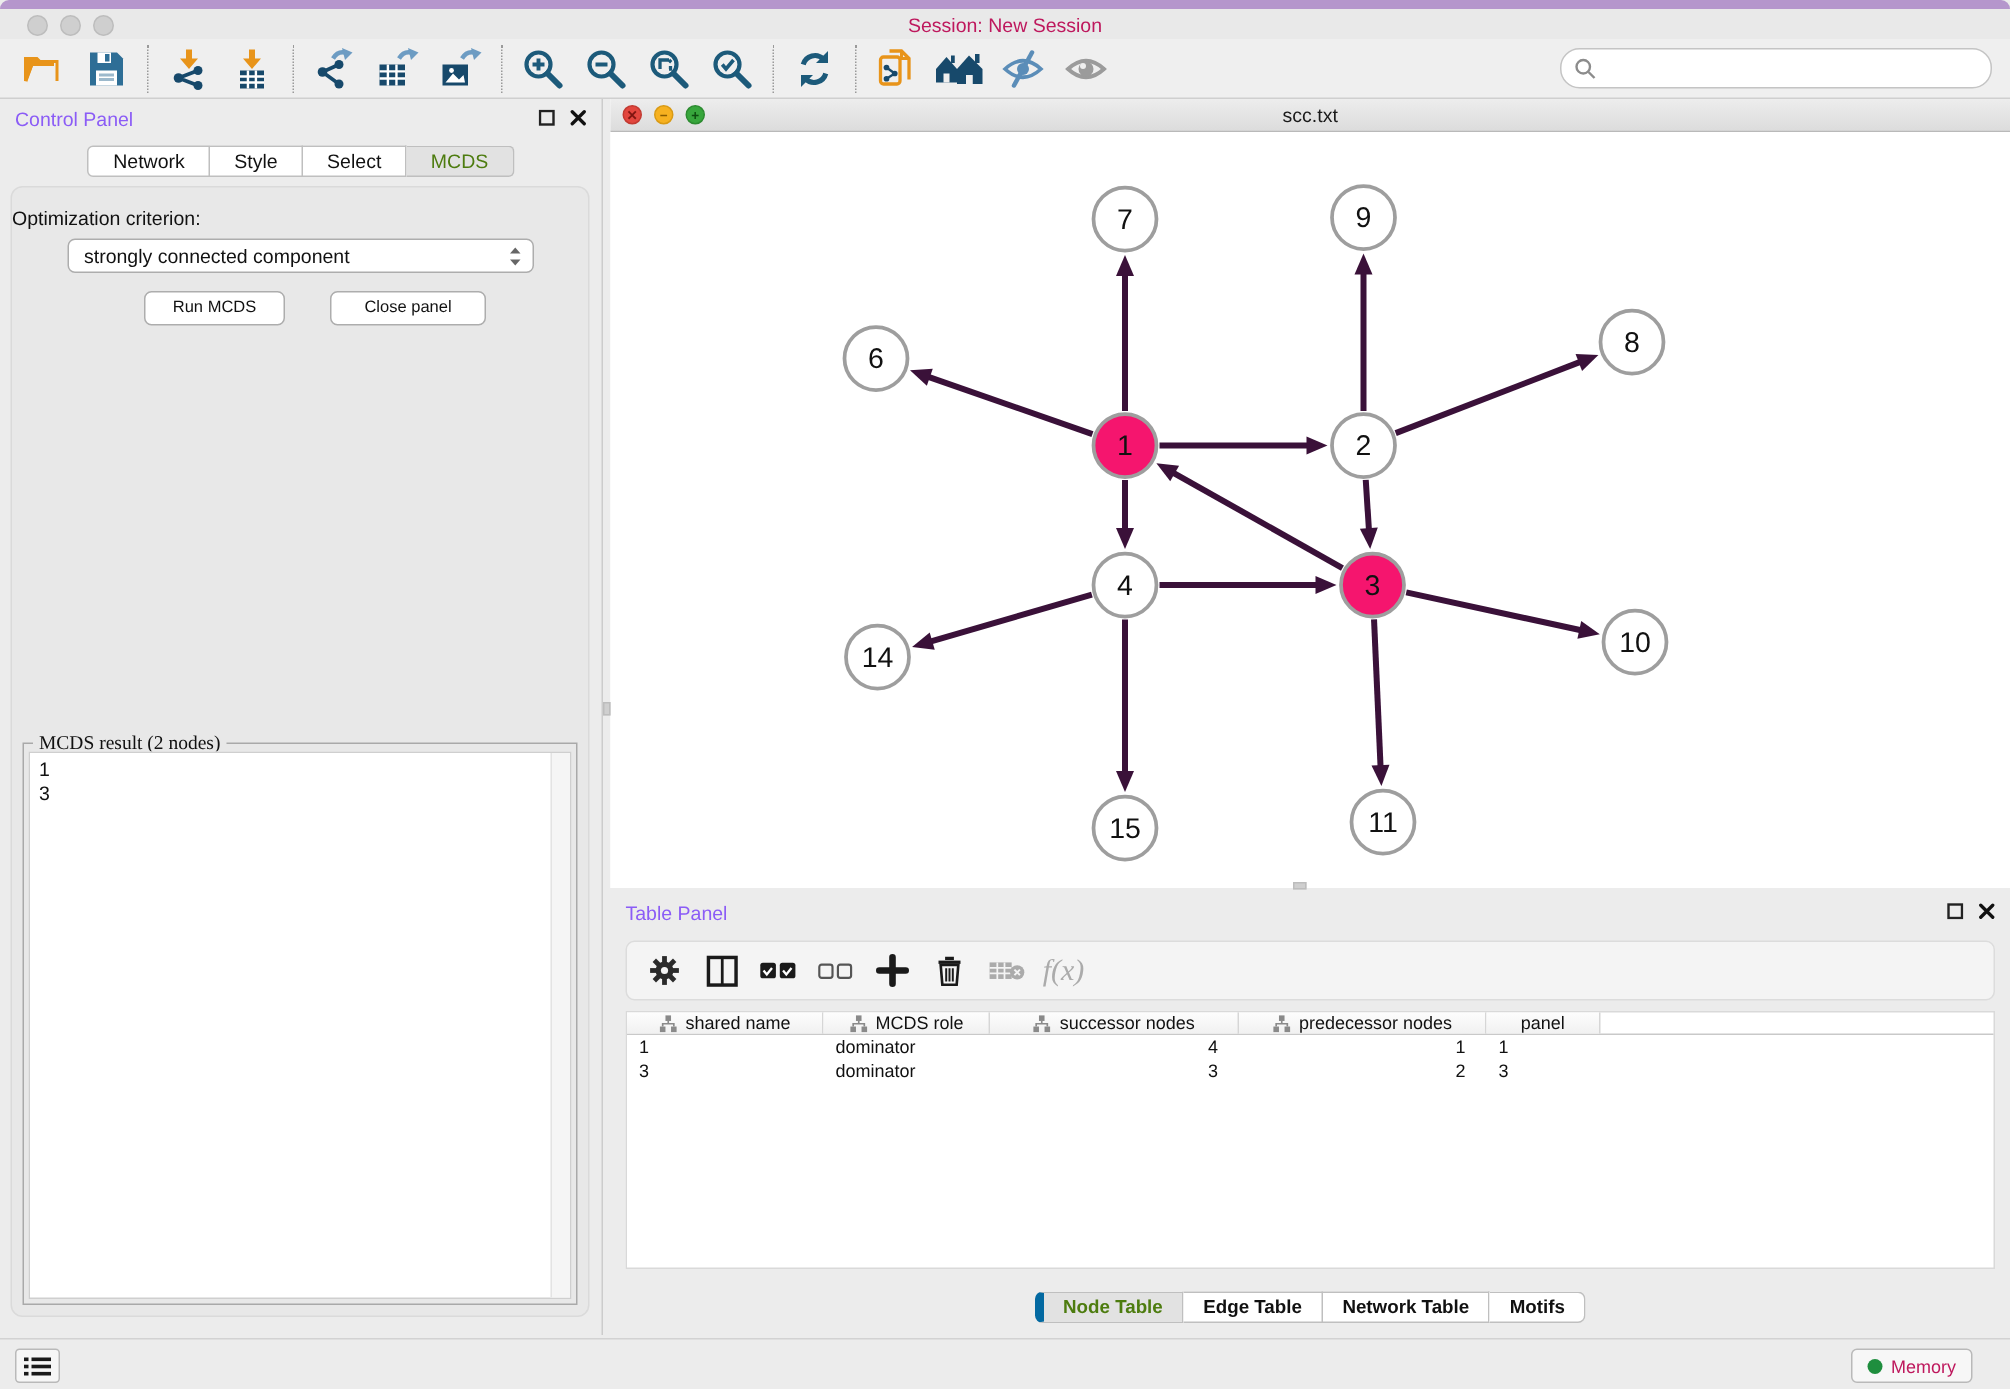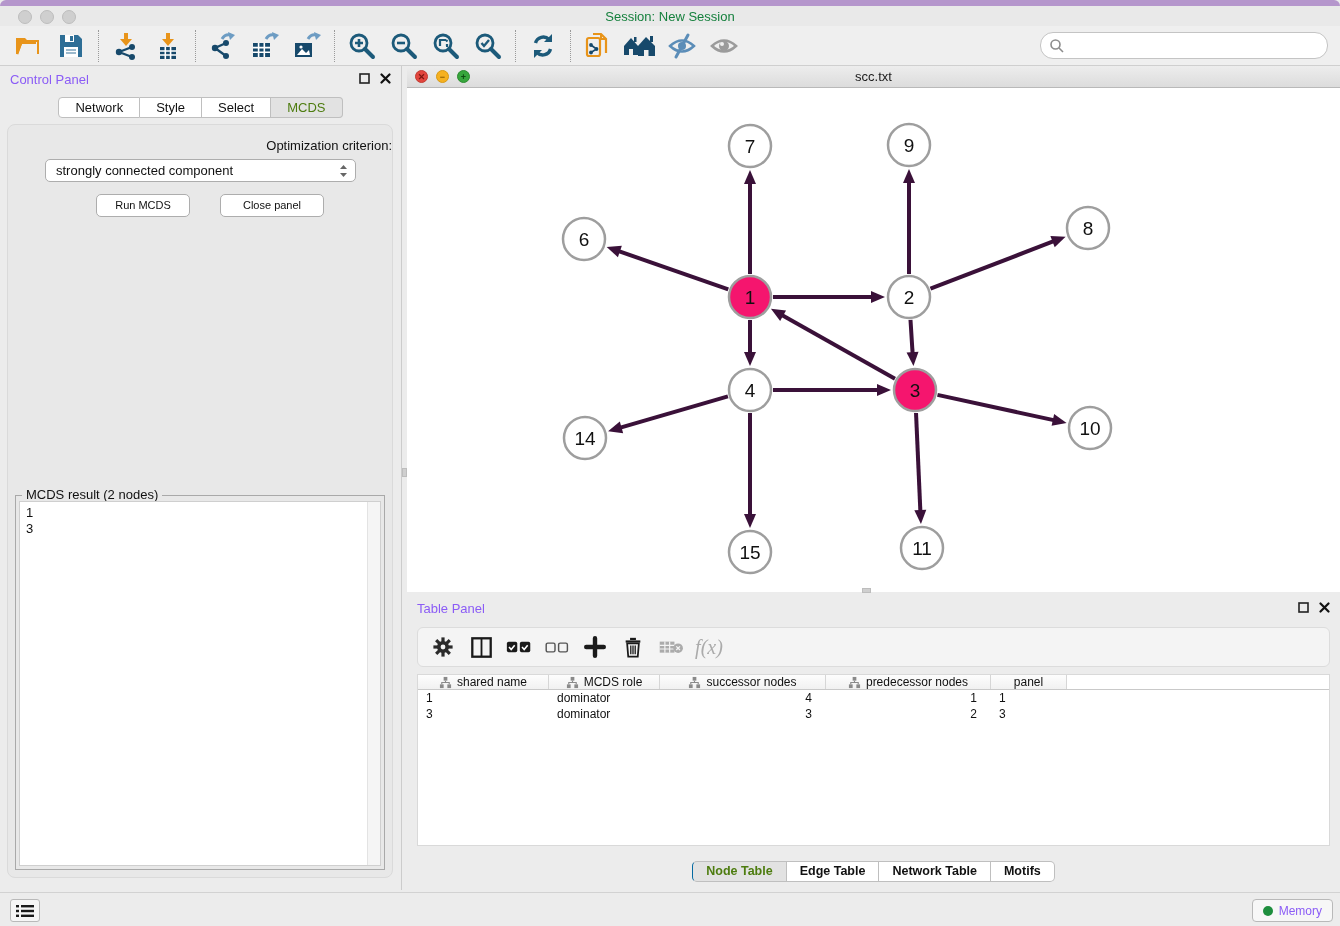--- a/index.html
+++ b/index.html
@@ -2,47 +2,47 @@
 <html><head>
 <meta charset="utf-8">
 <style>
   * { margin:0; padding:0; box-sizing:border-box; }
   html,body { width:1340px; height:926px; }
   body { font-family:"Liberation Sans", sans-serif; background:#ECECEC; position:relative; overflow:hidden; }
 
   
   #purple-strip { position:absolute; left:0; top:0; width:1340px; height:6px; background:#B596CC; border-radius:9px 9px 0 0; }
   #titlebar { position:absolute; left:0; top:6px; width:1340px; height:20px; background:#E9E9E9; }
-  #titlebar .title { position:absolute; left:0; right:0; top:3px; text-align:center; font-size:13px; color:#15803d; }
+  #titlebar .title { position:absolute; left:0; right:0; top:3px; text-align:center; font-size:13px; color:#be185d; }
   .tl { position:absolute; top:4px; width:14px; height:14px; border-radius:50%; background:#CFCFCF; border:1px solid #BDBDBD; }
 
   
   #toolbar { position:absolute; left:0; top:26px; width:1340px; height:40px; background:#EFEFEF; border-bottom:1px solid #CFCFCF; display:flex; align-items:center; padding-left:8px; }
   .tbtn { width:42px; height:34px; display:flex; align-items:center; justify-content:center; }
   .tsep { width:0; height:32px; border-left:1px dotted #9A9A9A; margin:0 6px; }
   #search-box { position:absolute; right:12px; top:6px; width:288px; height:27px; background:#fff; border:1px solid #C4C4C4; border-radius:13px; display:flex; align-items:center; padding-left:8px; }
 
   
   #control-panel { position:absolute; left:0; top:66px; width:402px; height:824px; background:#ECECEC; border-right:1px solid #CCCCCC; }
   .panel-title { position:absolute; left:10px; top:6px; font-size:13px; color:#8b5cf6; }
   .win-icons { position:absolute; right:10px; top:7px; display:flex; gap:10px; align-items:center; }
   #cp-tabs { position:absolute; left:0; right:0; top:31px; display:flex; justify-content:center; }
   .seg-tab { height:21px; line-height:19px; padding:0 16px; font-size:13px; color:#111; background:#fff; border:1px solid #BFBFBF; border-left:none; }
   .seg-tab:first-child { border-left:1px solid #BFBFBF; border-radius:4px 0 0 4px; }
   .seg-tab:last-child { border-radius:0 4px 4px 0; }
   .seg-tab.active { background:#E2E2E2; color:#4d7c0f; }
   #cp-content { position:absolute; left:7px; right:8px; top:58px; bottom:12px; background:#E8E8E8; border:1px solid #DADADA; border-radius:8px; }
-  #opt-label { position:absolute; left:0; right:0; top:13px; text-align:right; font-size:13px; color:#111; }
+  #opt-label { position:absolute; left:0; right:0; top:13px; text-align:left; font-size:13px; color:#111; }
   #criterion-select { position:absolute; left:37px; top:34px; width:311px; height:23px; background:#fff; border:1px solid #ADADAD; border-radius:5px; font-size:13px; color:#111; line-height:21px; padding-left:10px; }
   #criterion-select .chev { position:absolute; right:6px; top:3px; }
   .cp-btn { position:absolute; top:69px; height:23px; background:#fff; border:1px solid #ADADAD; border-radius:5px; font-size:11px; color:#111; text-align:center; line-height:21px; }
   #run-btn { left:88px; width:94px; }
   #close-btn { left:196px; width:104px;margin-left:16px; }
   #result-group { position:absolute; left:7px; right:7px; top:370px; bottom:7px; border:1px solid #A9A9A9; }
-  #result-legend { position:absolute; top:-9px; left:6px; background:#E8E8E8; padding:0 4px; font-size:13px; color:#111; }
+  #result-legend { position:absolute; top:-9px; left:6px; background:#E8E8E8; padding:0 4px; font-size:13px; color:#111;font-family:Liberation Serif, serif; }
   #result-box { position:absolute; left:3px; right:3px; top:5px; bottom:3px; background:#fff; border:1px solid #CFCFCF; }
   #result-scroll { position:absolute; top:0; bottom:0; right:0; width:13px; background:#F5F5F5; border-left:1px solid #E3E3E3; }
   #result-lines { padding:3px 6px; font-size:13px; line-height:16px; color:#111; }
 
   
   #network-window { position:absolute; left:407px; top:66px; width:933px; height:526px; background:#fff; }
   #nw-titlebar { position:absolute; left:0; top:0; width:100%; height:22px; background:linear-gradient(#EDEDED,#DCDCDC); border-bottom:1px solid #B9B9B9; }
   #nw-titlebar .title { position:absolute; left:0; right:0; top:3px; text-align:center; font-size:13px; color:#1a1a1a; }
   .nwl { position:absolute; top:4px; width:13px; height:13px; border-radius:50%; font-size:9px; font-weight:bold; text-align:center; line-height:13px; }
   #nw-red { left:8px; background:#E2463E; border:1px solid #C23A31; color:#7e1510; }
@@ -58,27 +58,27 @@
   .tp-btn { width:38px; height:34px; display:flex; align-items:center; justify-content:center; }
   #fx-label { font-family:"Liberation Serif", serif; font-style:italic; font-size:20px; color:#ABABAB; }
   #tp-table { position:absolute; left:10px; right:10px; top:79px; height:172px; background:#fff; border:1px solid #D9D9D9; }
   .thead { display:flex; height:15px; border-bottom:1px solid #C9C9C9; }
   .th { background:linear-gradient(#FDFDFD,#F1F1F1); border-right:1px solid #D6D6D6; font-size:12px; color:#111; display:flex; align-items:center; justify-content:center; gap:5px; position:relative; }
   .trow { display:flex; height:16px; font-size:12px; color:#111; }
   .td { padding:1px 8px; white-space:nowrap; overflow:hidden; }
   .num { text-align:right; padding-right:14px; }
   #tp-tabs { position:absolute; left:0; right:0; bottom:8px; display:flex; justify-content:center; }
   #tp-tabs .seg-tab { font-size:12.5px; font-weight:bold; padding:0 13px; border-radius:0; }
-  #tp-tabs .seg-tab:first-child { border-radius:5px 0 0 5px; border-left:1px solid #0369a1; }
+  #tp-tabs .seg-tab:first-child { border-radius:5px 0 0 5px; border-left:6px solid #0369a1; }
   #tp-tabs .seg-tab:last-child { border-radius:0 5px 5px 0; }
 
   
   #statusbar { position:absolute; left:0; top:892px; width:1340px; height:34px; background:#ECECEC; border-top:1px solid #D2D2D2; }
   #task-btn { position:absolute; left:10px; top:6px; width:30px; height:23px; background:#F6F6F6; border:1px solid #B9B9B9; border-radius:3px; display:flex; align-items:center; justify-content:center; }
-  #memory-btn { position:absolute; right:7px; top:6px; height:23px; background:#F7F7F7; border:1px solid #B9B9B9; border-radius:4px; display:flex; align-items:center; gap:6px; padding:0 10px; font-size:12px; color:#8b5cf6; }
+  #memory-btn { position:absolute; right:25px; top:6px; height:23px; background:#F7F7F7; border:1px solid #B9B9B9; border-radius:4px; display:flex; align-items:center; gap:6px; padding:0 10px; font-size:12px; color:#be185d; }
   #memory-dot { width:10px; height:10px; border-radius:50%; background:#1E8E3E; }
 
   .icon { display:block; }
 </style>
 </head>
 <body>
 
 <div id="purple-strip"></div>
 <div id="titlebar">
   <span class="tl" style="left:18px"></span>

